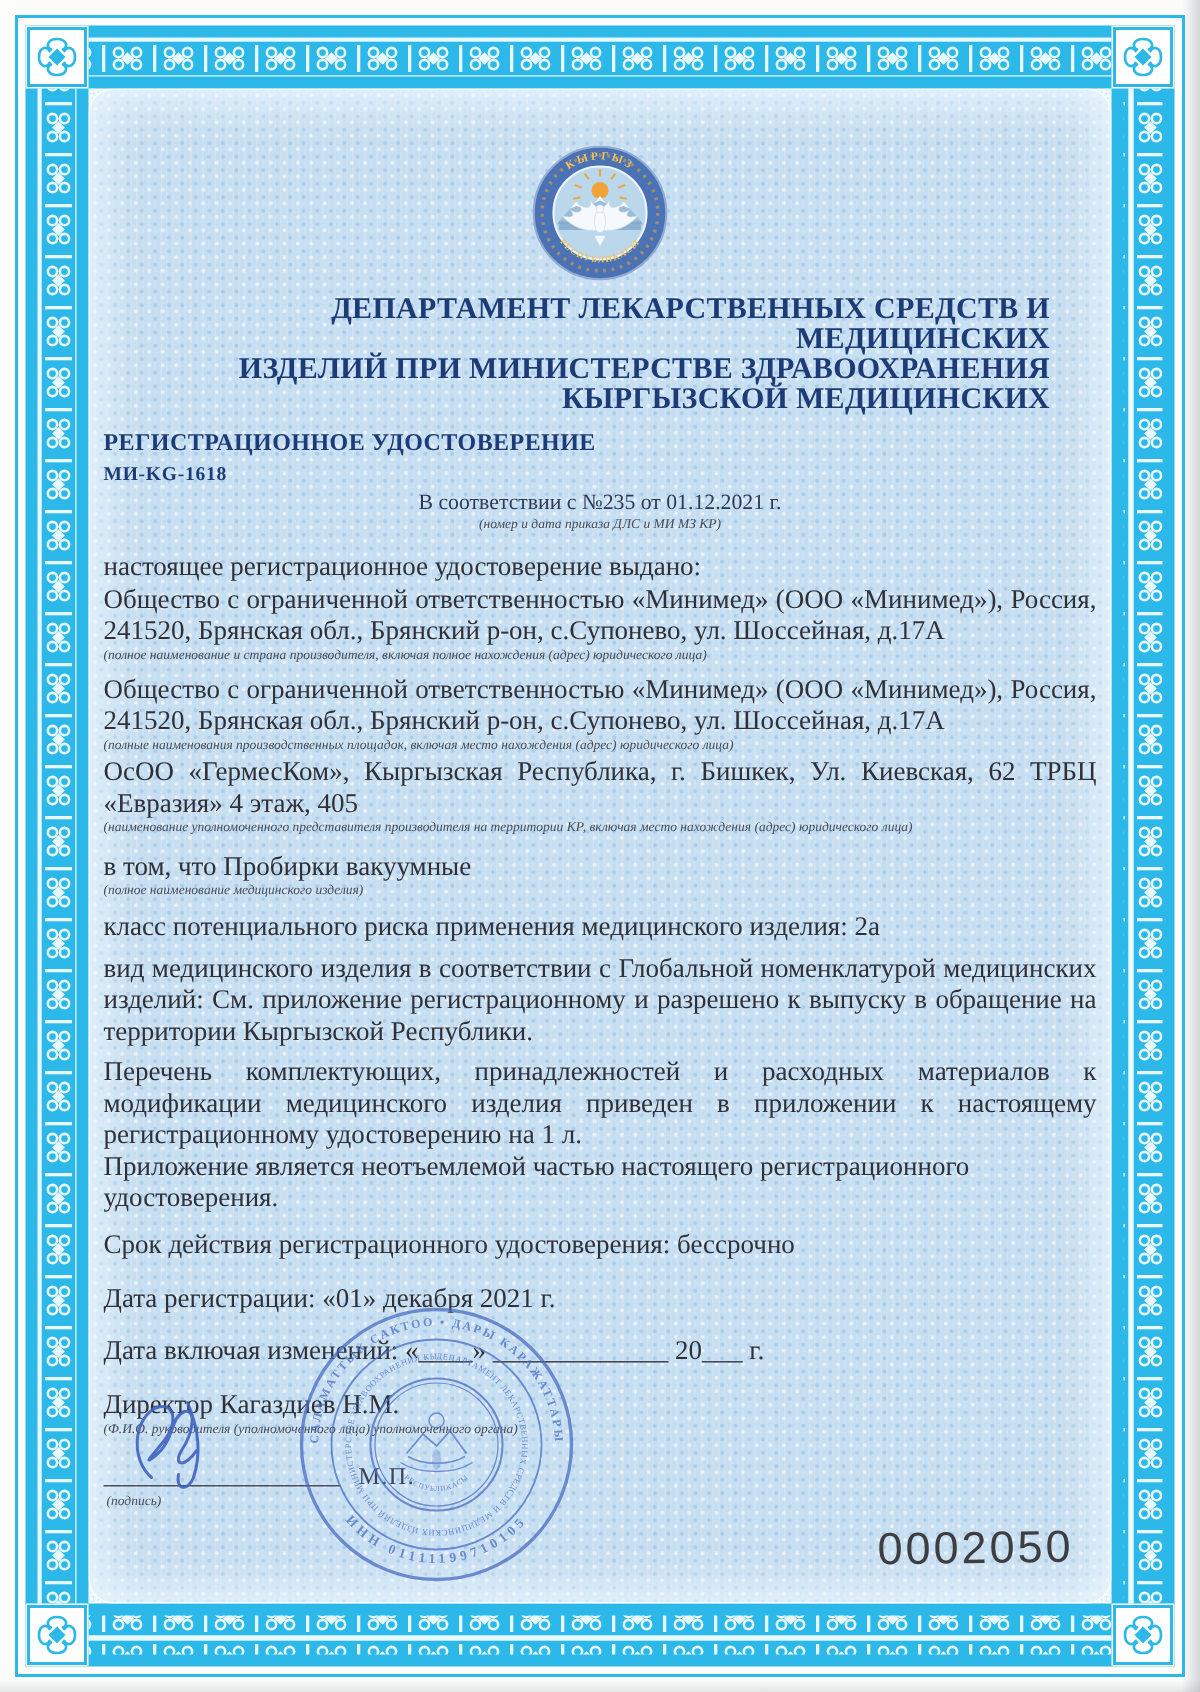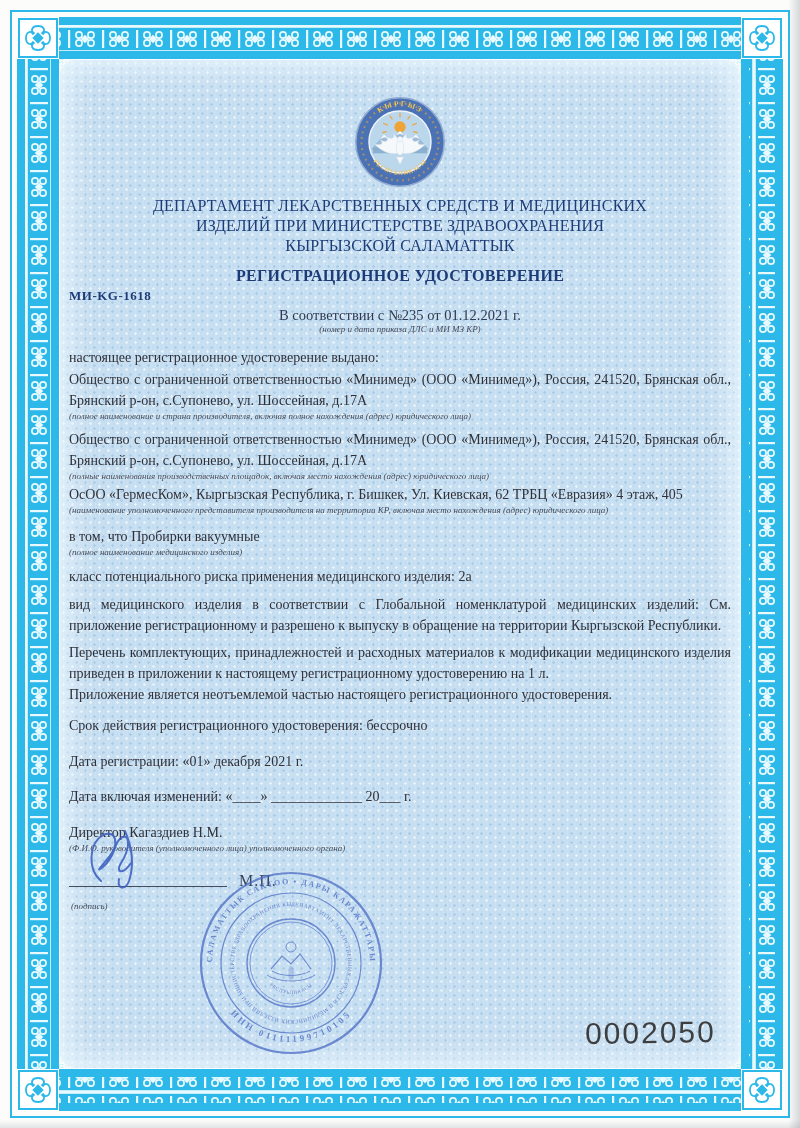--- a/index.html
+++ b/index.html
@@ -14,34 +14,34 @@
   .panel{position:absolute;left:59px;top:59px;width:682px;height:1010px;
        background-color:#c6def1;border-radius:16px;
        background-image:
          radial-gradient(rgba(255,255,255,.6) 1px, rgba(255,255,255,0) 1.5px),
          radial-gradient(rgba(122,166,204,.35) 1px, rgba(255,255,255,0) 1.5px),
          repeating-linear-gradient(90deg, rgba(255,255,255,.10) 0 1px, rgba(255,255,255,0) 1px 4px);
        background-size:9px 9px,9px 9px,auto;background-position:0 0,4px 5px,0 0;
        box-shadow:inset 0 0 0 1px rgba(255,255,255,.85), inset 0 0 30px 8px rgba(238,249,255,.9);}
   .content{position:absolute;inset:0;padding:36px 10px 0 10px;box-sizing:border-box;}
   .emblem{display:block;margin:0 auto;width:94px;height:94px;}
-  .h-org{margin:7px auto 0;text-align:center;color:#1d3c77;font-weight:normal;
-       font-size:16px;line-height:20px;letter-spacing:.2px;max-width:600px;}
-  .doc-type{margin-top:9px;text-align:center;color:#1d3c77;font-weight:bold;font-size:16px;line-height:21px;letter-spacing:.3px;}
+  .h-org{margin:7px auto 0;text-align:right;color:#1d3c77;font-weight:bold;
+       font-size:20px;line-height:20px;letter-spacing:.2px;max-width:600px;}
+  .doc-type{margin-top:9px;color:#1d3c77;font-weight:bold;font-size:16px;line-height:21px;letter-spacing:.3px;}
   .doc-num{text-align:left;color:#1d3c77;font-weight:bold;font-size:13px;line-height:20px;letter-spacing:.5px;}
   .acc{text-align:center;color:#2e3a52;font-size:14.5px;line-height:18px;}
   .note{font-size:9px;font-style:italic;color:#454a58;line-height:11px;}
   .note.center{text-align:center;font-family:Liberation Serif, serif;}
-  .p{font-size:14px;color:#2f3038;line-height:21px;margin:0;}
+  .p{font-size:18px;color:#2f3038;line-height:21px;margin:0;}
   .just{text-align:justify;}
   .b{font-weight:normal;}
   .sign-zone{position:relative;height:92px;margin-top:4px;}
   .sig-line{position:absolute;left:0;top:28px;width:158px;border-bottom:1.6px solid #474d59;}
   .mp{position:absolute;left:170px;top:14px;font-size:16px;color:#3a4560;letter-spacing:1px;}
-  .sig-note{position:absolute;left:2px;top:43px;}
+  .sig-note{position:absolute;left:2px;top:33px;}
   .signature-svg{position:absolute;left:4px;top:-36px;width:150px;height:72px;z-index:6;}
   .stamp{position:absolute;left:196px;top:868px;width:190px;height:190px;opacity:.88;z-index:5;}
   .serial{position:absolute;left:585px;top:1016px;font-family:"Liberation Sans","DejaVu Sans",sans-serif;
        font-size:30px;color:#3e3e40;letter-spacing:2px;transform:rotate(-.8deg);z-index:6;}
 </style>
 </head>
 <body>
 
 <div class="page">
 
@@ -139,21 +139,21 @@
           <textPath href="#emTop" startOffset="50%" text-anchor="middle">КЫРГЫЗ</textPath>
         </text>
         <text font-size="6.2" font-weight="bold" fill="#f2c258" letter-spacing="1" font-family="&quot;Liberation Serif&quot;,serif">
           <textPath href="#emBot" startOffset="50%" text-anchor="middle">РЕСПУБЛИКАСЫ</textPath>
         </text>
       </svg>
 
       <div class="h-org">
         <div>ДЕПАРТАМЕНТ ЛЕКАРСТВЕННЫХ СРЕДСТВ И МЕДИЦИНСКИХ</div>
         <div>ИЗДЕЛИЙ ПРИ МИНИСТЕРСТВЕ ЗДРАВООХРАНЕНИЯ</div>
-        <div>КЫРГЫЗСКОЙ САЛАМАТТЫК</div>
+        <div>КЫРГЫЗСКОЙ МЕДИЦИНСКИХ</div>
       </div>
 
       <div class="doc-type">РЕГИСТРАЦИОННОЕ УДОСТОВЕРЕНИЕ</div>
       <div class="doc-num">МИ-KG-1618</div>
       <div class="acc">В соответствии с №235 от 01.12.2021 г.</div>
       <div class="note center">(номер и дата приказа ДЛС и МИ МЗ КР)</div>
 
       <p class="p" style="margin-top:12px">настоящее регистрационное удостоверение выдано:</p>
 
       <p class="p just b" style="margin-top:1px">Общество с ограниченной ответственностью «Минимед» (ООО «Минимед»), Россия, 241520, Брянская обл., Брянский р-он, с.Супонево, ул. Шоссейная, д.17А</p>

